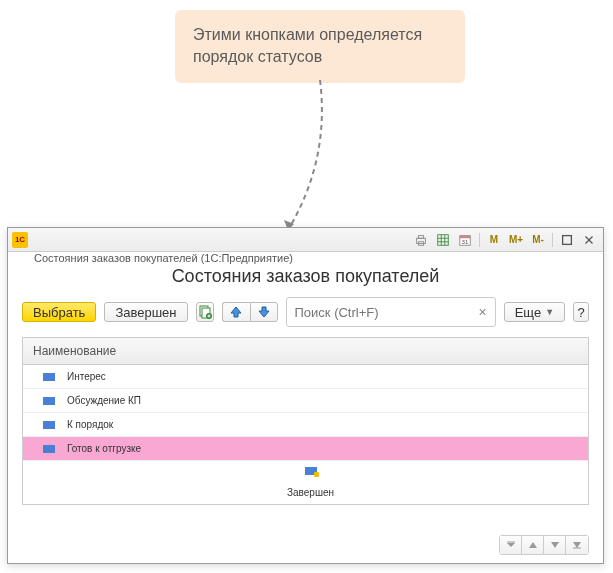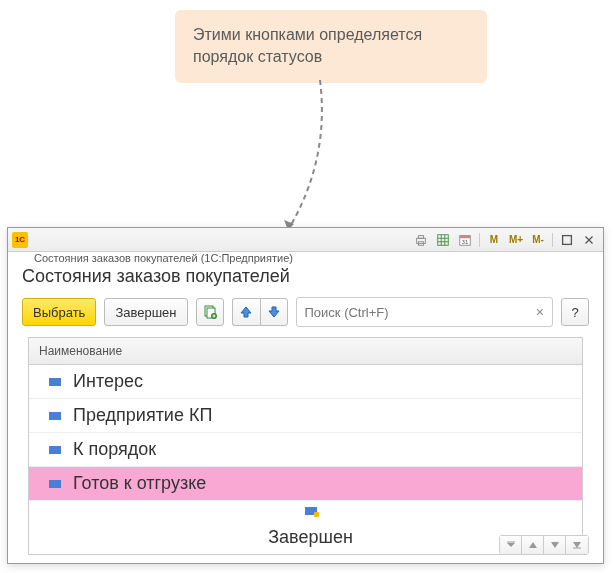--- a/index.html
+++ b/index.html
@@ -9,21 +9,21 @@
     background: #fff;
     width: 613px;
     height: 573px;
     position: relative;
     color: #333;
   }
   .callout {
     position: absolute;
     top: 10px;
     left: 175px;
-    width: 312px;
+    width: 290px;
     background: #fce8d4;
     border-radius: 6px;
     padding: 14px 18px;
     font-size: 16px;
     color: #5a5a5a;
     line-height: 1.4;
   }
   .arrow-svg {
     position: absolute;
     top: 80px;
@@ -73,29 +73,30 @@
     cursor: pointer;
   }
   .tb-btn.m { font-weight: bold; color: #9a7c00; font-size: 10px; }
   .tb-btn svg { width: 14px; height: 14px; }
   .tb-sep { width: 1px; height: 14px; background: #ccc; margin: 0 2px; }
 
   .page-title {
     font-size: 18px;
     color: #333;
     padding: 14px 14px 10px 14px;
+    text-align: center;
   }
   .toolbar {
     display: flex;
     align-items: center;
     padding: 0 14px 10px 14px;
     gap: 8px;
   }
   .btn {
-    height: 28px;
+    height: 20px;
     border: 1px solid #bbb;
     border-radius: 3px;
     background: linear-gradient(#fdfdfd, #f0f0f0);
     padding: 0 10px;
     display: flex;
     align-items: center;
     justify-content: center;
     font-size: 13px;
     cursor: pointer;
     color: #333;
@@ -139,38 +140,38 @@
     padding: 0 4px;
     cursor: pointer;
   }
   .dropdown-caret {
     margin-left: 4px;
     font-size: 9px;
     color: #666;
   }
 
   .table-container {
-    margin: 0 20px;
+    margin: 0 14px;
     border: 1px solid #ccc;
   }
   .table-header {
     background: linear-gradient(#f8f8f8, #ececec);
     border-bottom: 1px solid #ccc;
     padding: 6px 10px;
     font-size: 12px;
     color: #555;
   }
   .table-body { }
   .row {
     display: flex;
     align-items: center;
     padding: 6px 10px 6px 20px;
     border-bottom: 1px solid #eee;
     gap: 12px;
-    font-size: 18px;
+    font-size: 10px;
   }
   .row:last-child { border-bottom: none; flex-direction: column; }
   .row.selected { background: #f9a8d4; }
   .row-icon {
     width: 12px; height: 8px;
     background: #4a7fd6;
     flex-shrink: 0;
   }
   .row-icon.final {
     position: relative;
@@ -302,38 +303,42 @@
           <path d="M7 12 L12 6 L9 6 L9 2 L5 2 L5 6 L2 6 Z" fill="#4a8fe0" stroke="#2060a0"></path>
         </svg>
       </div>
     </div>
 
     <div class="search-box">
       <input type="text" placeholder="Поиск (Ctrl+F)" style="">
       <span class="clear">×</span>
     </div>
 
+    <div class="btn">
+      <span>Еще</span>
+      <span class="dropdown-caret">▼</span>
+    </div>
 
     <div class="btn icon-only">
       <span>?</span>
     </div>
   </div>
 
   <div class="table-container">
     <div class="table-header">
       <span>Наименование</span>
     </div>
     <div class="table-body">
       <div class="row">
         <div class="row-icon"></div>
         <span>Интерес</span>
       </div>
       <div class="row">
         <div class="row-icon"></div>
-        <span>Предприятие КП</span>
+        <span>Обсуждение КП</span>
       </div>
       <div class="row">
         <div class="row-icon"></div>
         <span>К порядок</span>
       </div>
       <div class="row selected">
         <div class="row-icon"></div>
         <span>Готов к отгрузке</span>
       </div>
       <div class="row">

